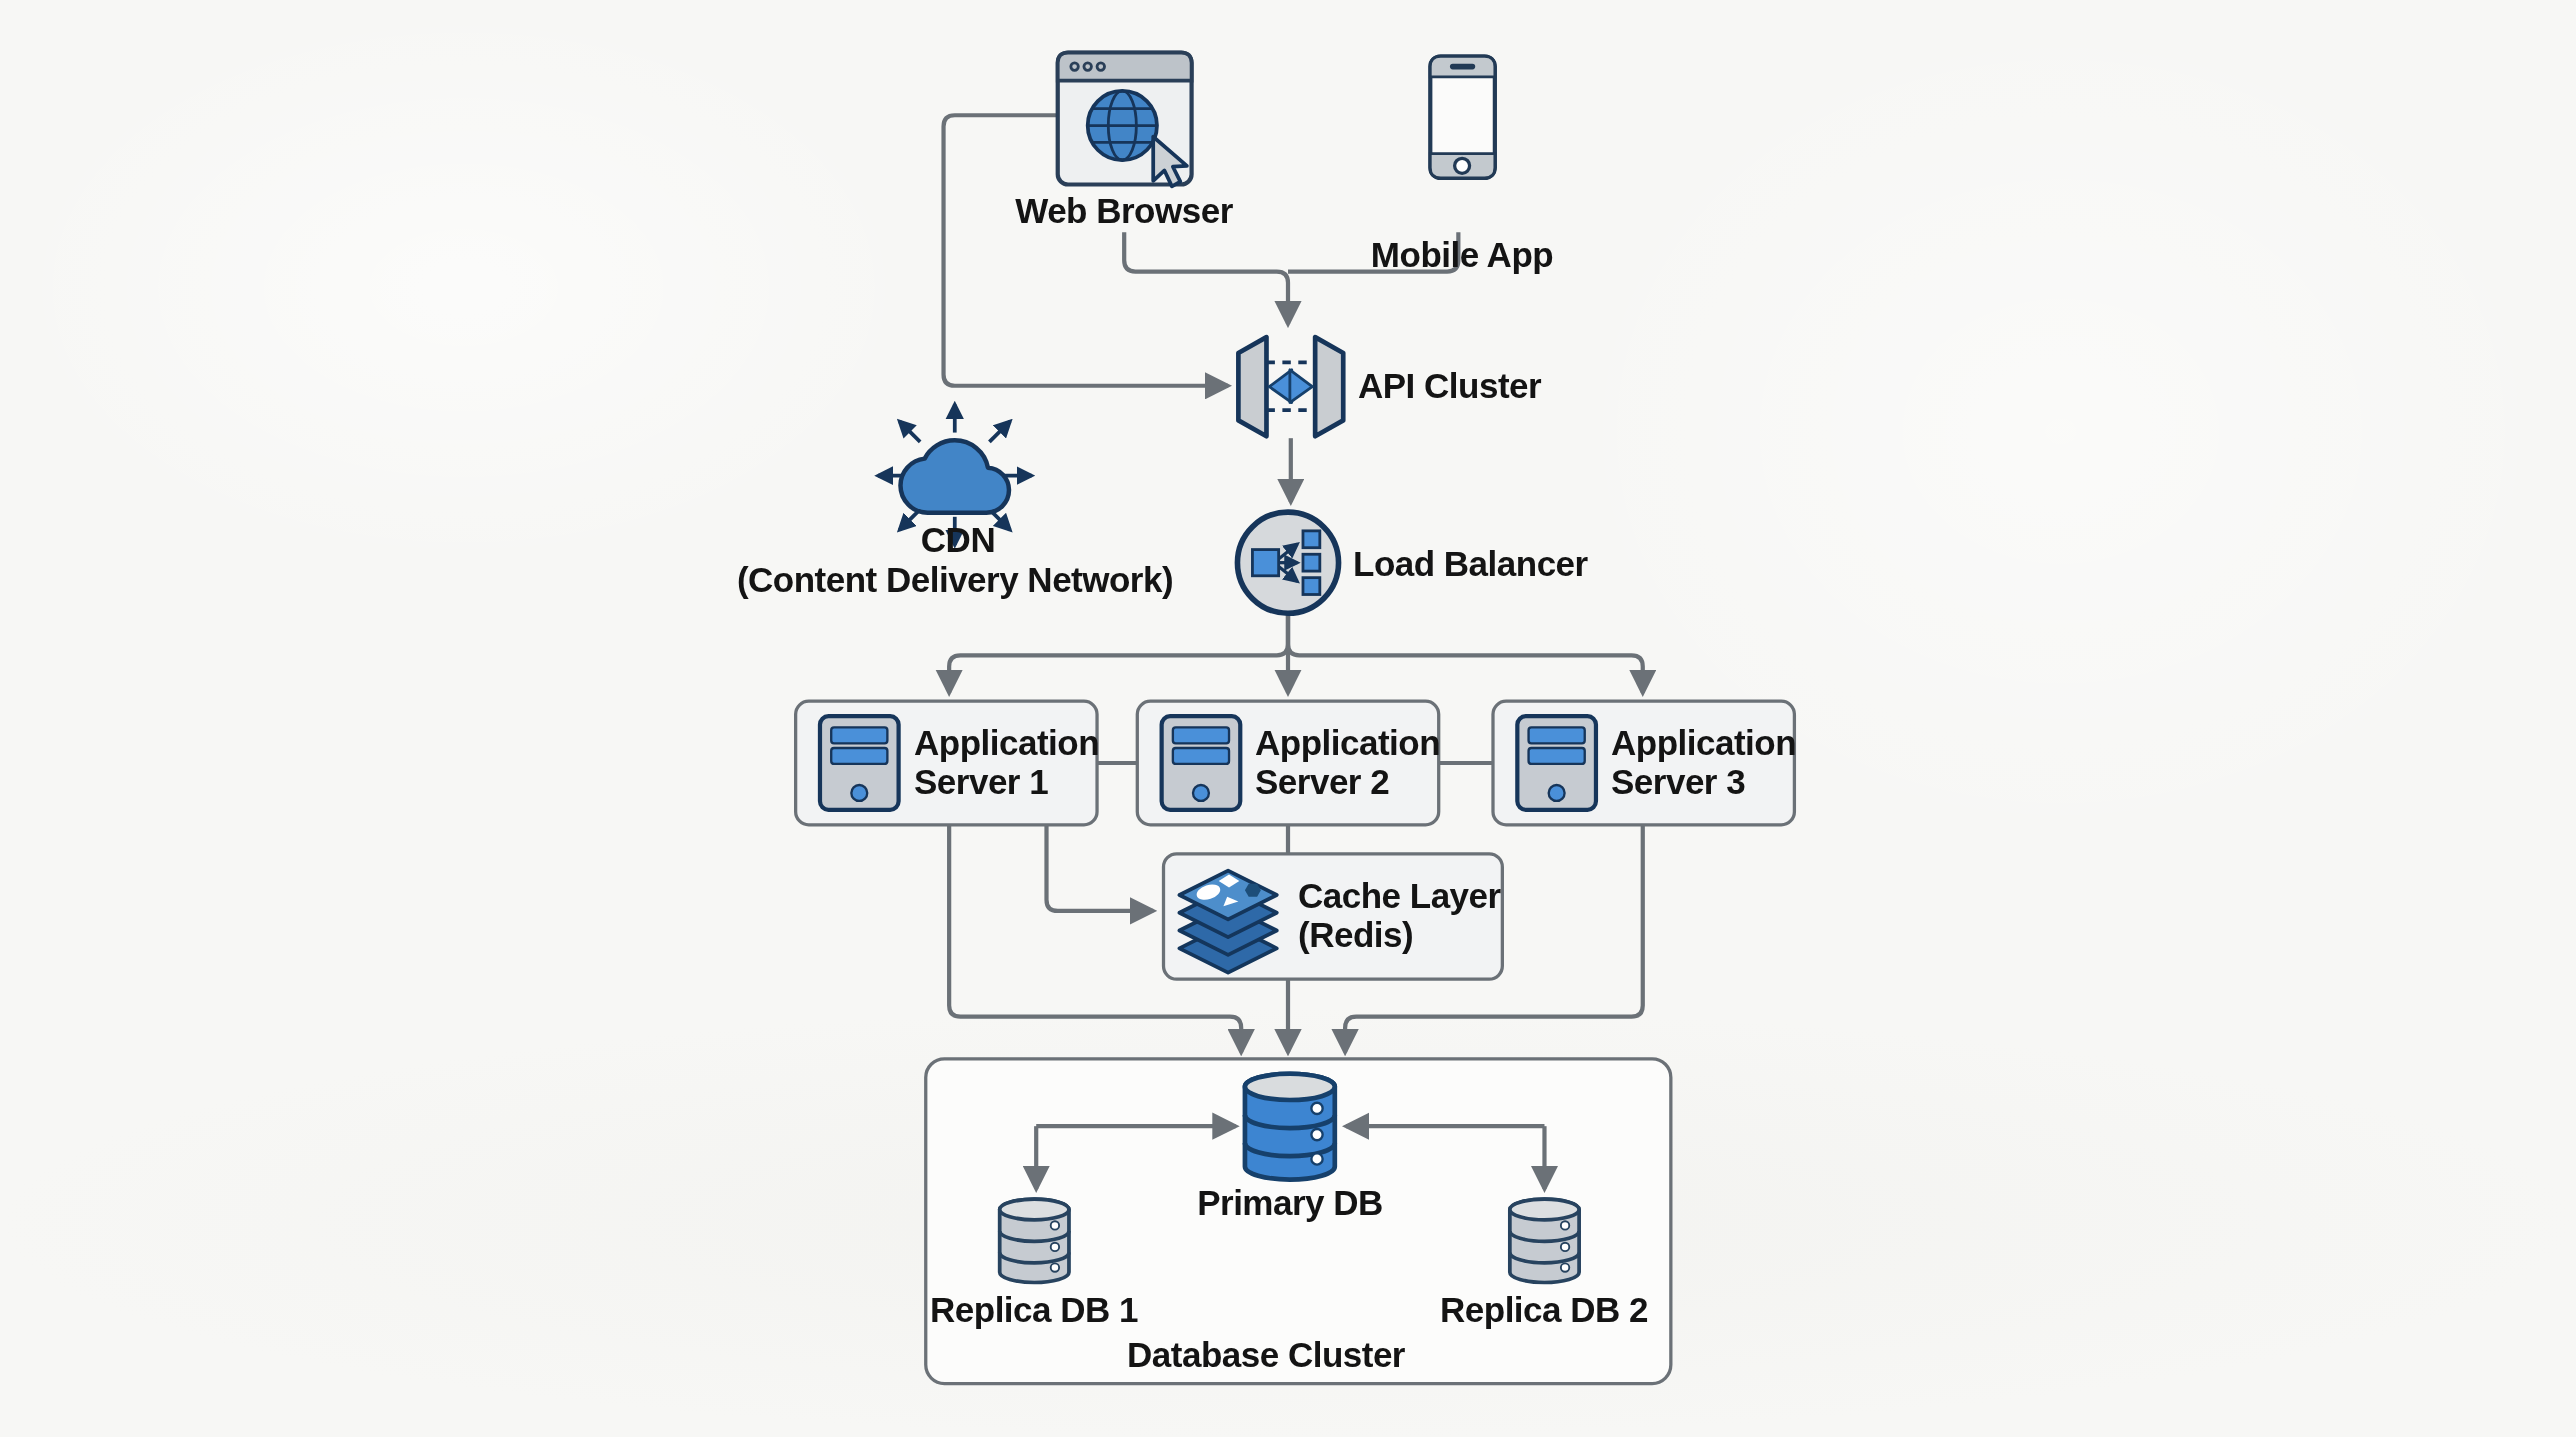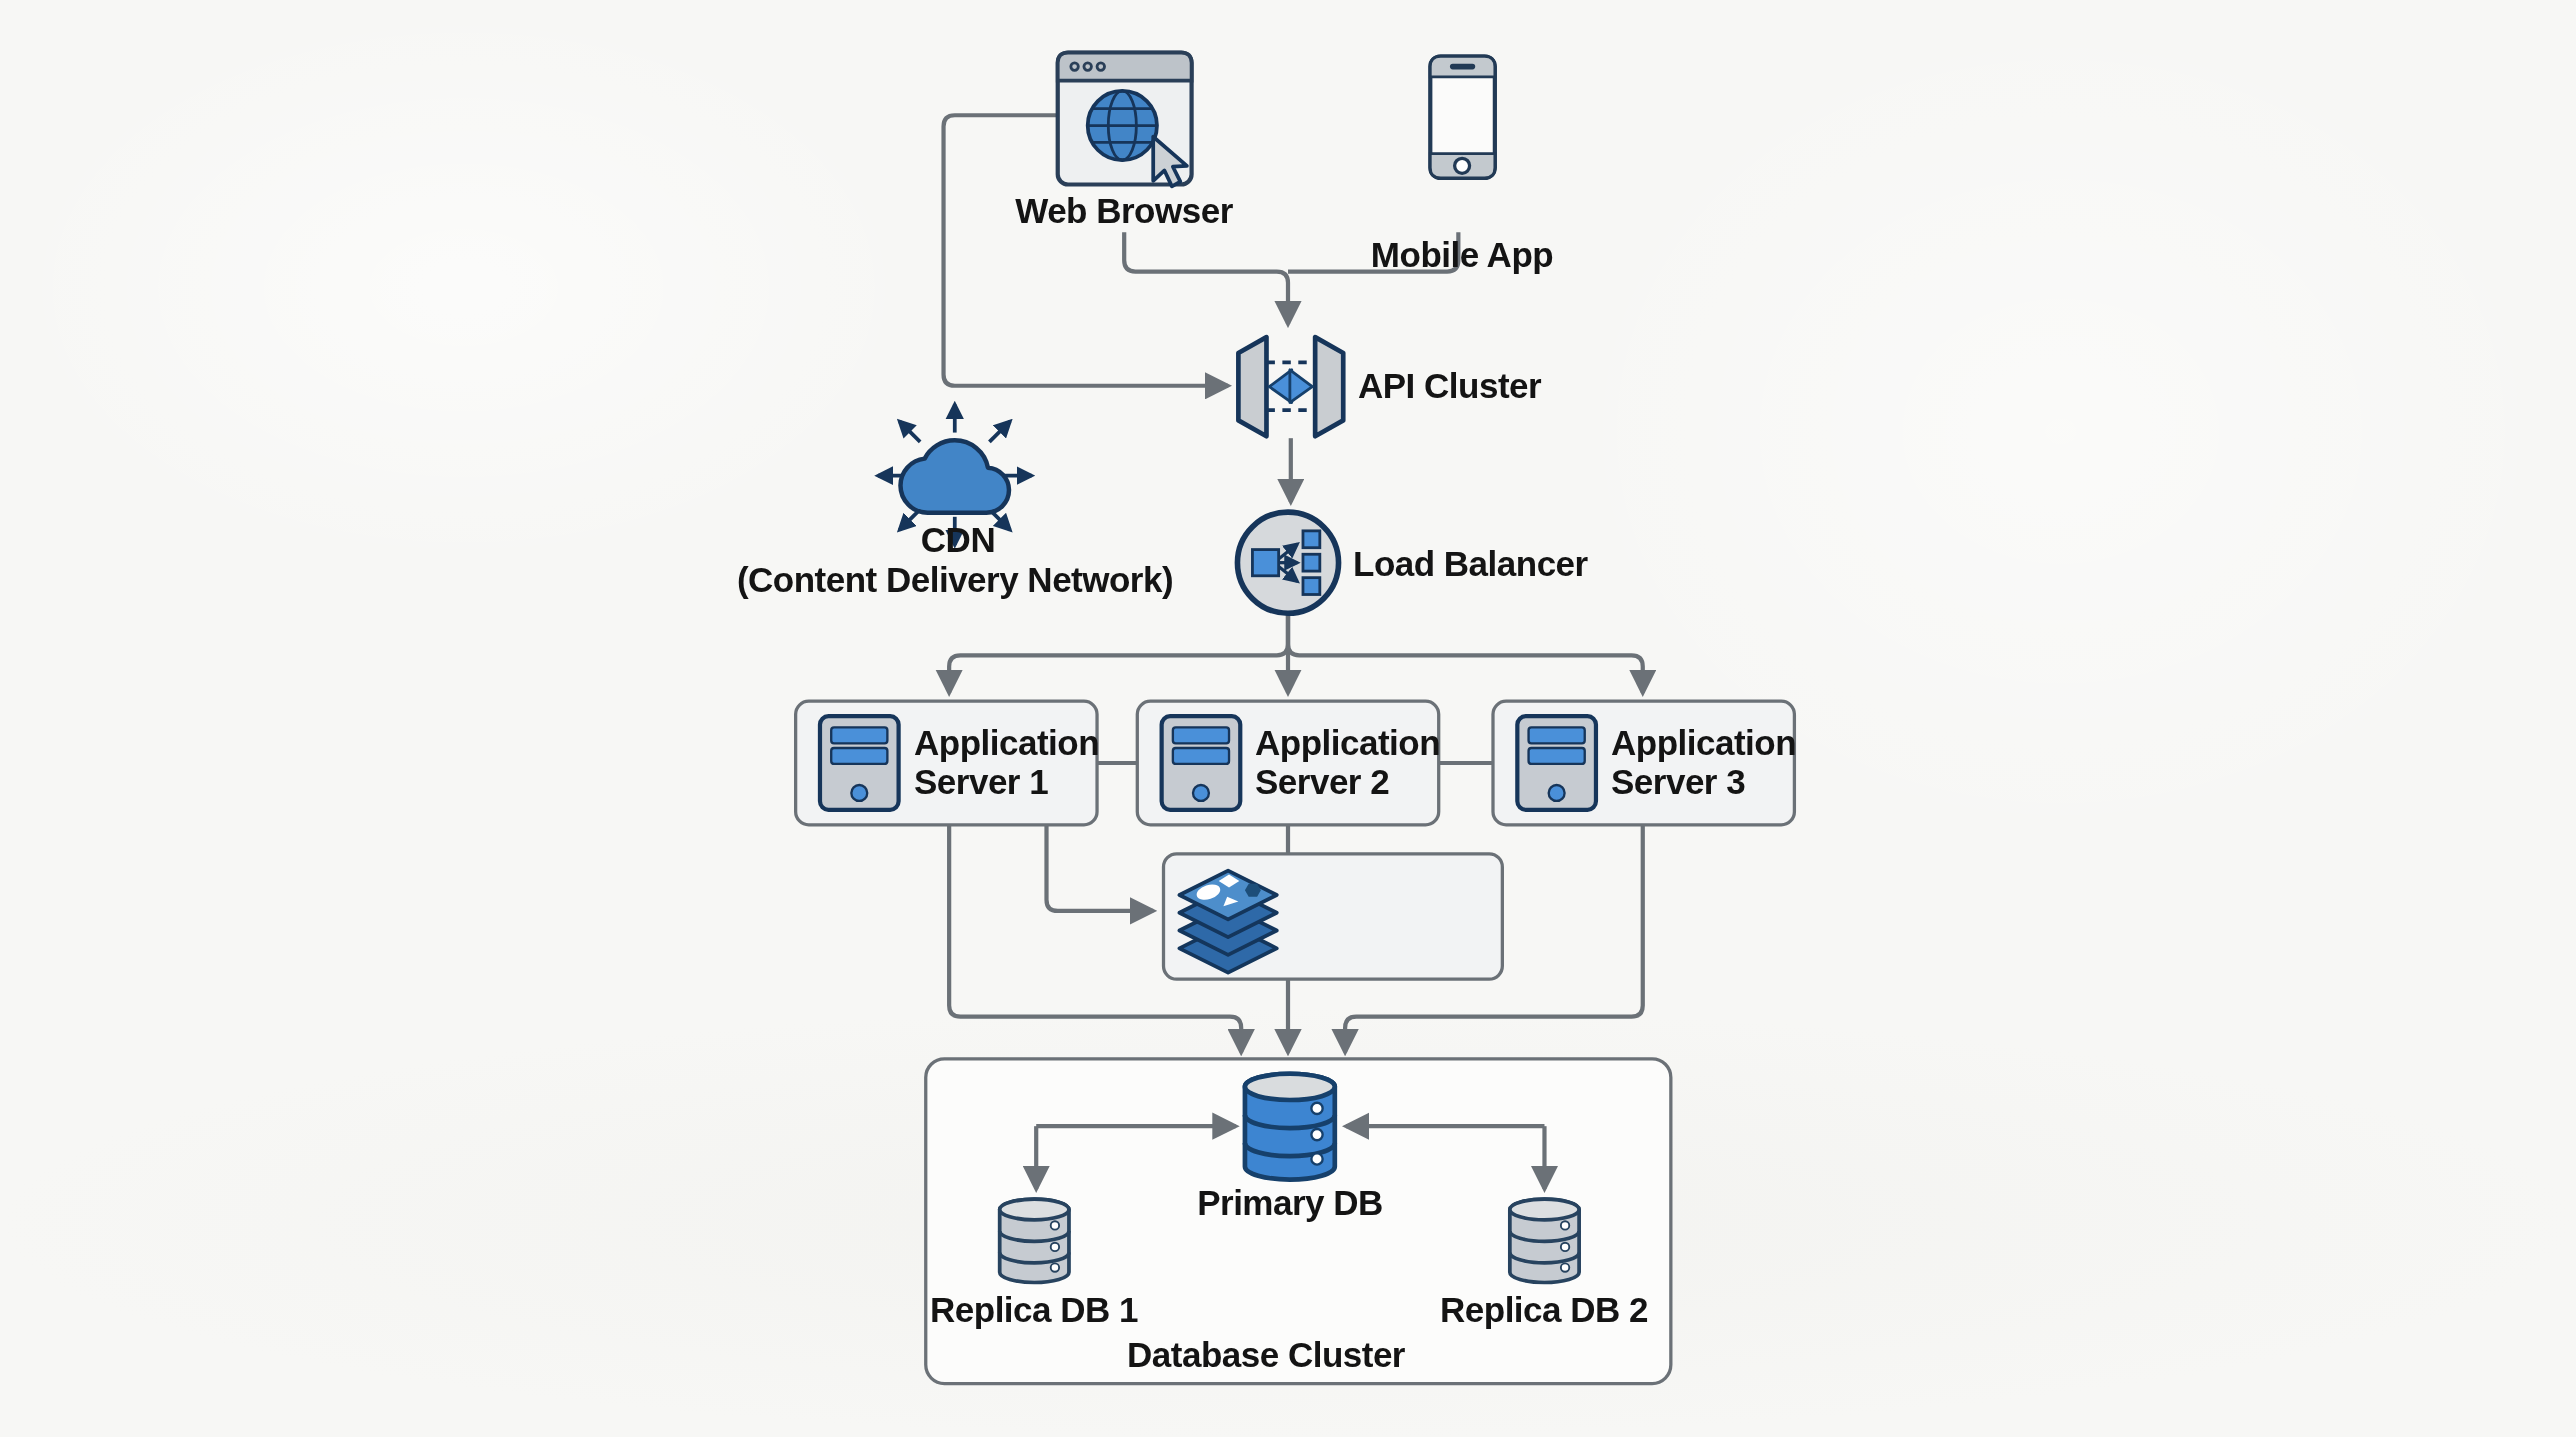--- a/index.html
+++ b/index.html
@@ -200,20 +200,24 @@
 </div>
 <div class="lbl two-line" style="left:1255px;top:723px;">
   <div>Application</div>
   <div>Server 2</div>
 </div>
 <div class="lbl two-line" style="left:1611px;top:723px;">
   <div>Application</div>
   <div>Server 3</div>
 </div>
 
+<div class="lbl two-line" style="left:1298px;top:876px;">
+  <div>Cache Layer</div>
+  <div>(Redis)</div>
+</div>
 
 <div class="lbl ctr" style="left:1290px;top:1183px;">Primary DB</div>
 
 <div class="lbl ctr" style="left:1034px;top:1290px;">Replica DB 1</div>
 
 <div class="lbl ctr" style="left:1544px;top:1290px;">Replica DB 2</div>
 
 <div class="lbl ctr" style="left:1266px;top:1335px;">Database Cluster</div>
 
 

